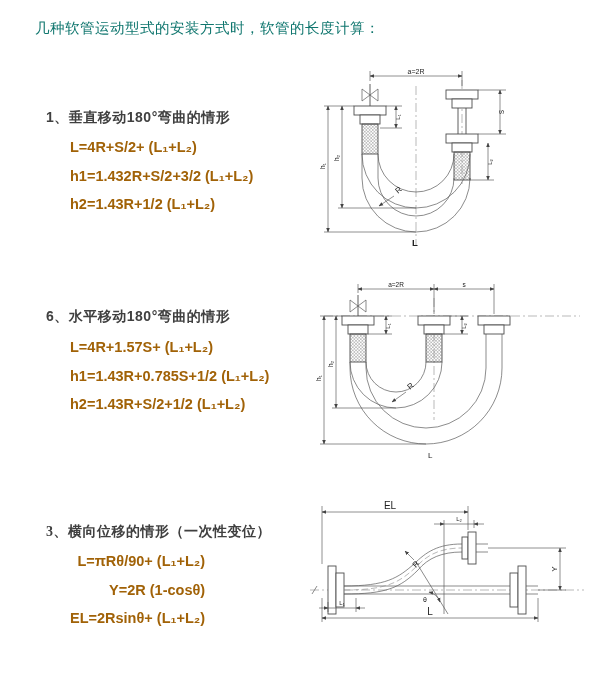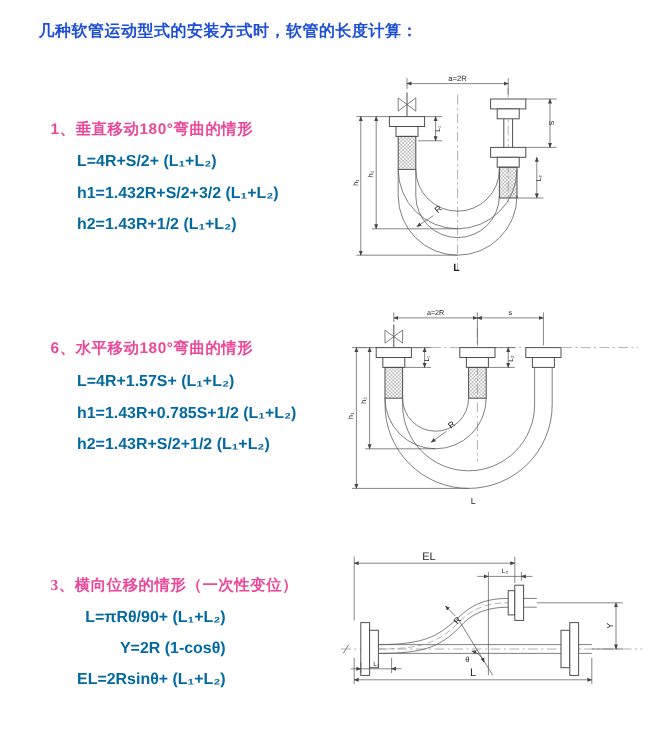--- a/index.html
+++ b/index.html
@@ -1,27 +1,27 @@
 <!DOCTYPE html>
 <html><head>
 <meta charset="utf-8">
 <style>
   html,body{margin:0;padding:0;}
   body{
     width:600px;height:675px;position:relative;background:#ffffff;
     font-family:"Liberation Sans","DejaVu Sans",sans-serif;color:#151515;overflow:hidden;
   }
   .page-title{
-    position:absolute;left:35px;top:19px;font-size:14.5px;font-weight:bold;
-    letter-spacing:.5px;color:#1d4ed8;text-align:center;
+    position:absolute;left:35px;top:19px;font-size:14.5px;font-weight:normal;
+    letter-spacing:.5px;color:#0f766e;text-align:center;
   }
   .section-heading{
-    position:absolute;font-size:14px;font-weight:bold;color:#ec4899;letter-spacing:.5px;
+    position:absolute;font-size:14px;font-weight:bold;color:#404040;letter-spacing:.5px;
   }
-  .formula-block{position:absolute;font-size:14.5px;font-weight:600;color:#0369a1;}
+  .formula-block{position:absolute;font-size:14.5px;font-weight:600;color:#a16207;}
   .formula-block .formula{height:28.5px;line-height:28.5px;white-space:pre;}
   svg{position:absolute;}
   svg text{font-family:"Liberation Sans","DejaVu Sans",sans-serif;fill:#222;}
   .geo{stroke:#4d4d4d;stroke-width:.9;fill:none;}
   .geo-thin{stroke:#5a5a5a;stroke-width:.7;fill:none;}
   .dim{stroke:#555;stroke-width:.65;fill:none;}
   .cl{stroke:#8a8a8a;stroke-width:.6;fill:none;stroke-dasharray:9 3 2 3;}
   .hosecl{stroke:#8a8a8a;stroke-width:.6;fill:none;stroke-dasharray:6 3;}
   .plate{stroke:#4d4d4d;stroke-width:.9;fill:#fff;}
   .braid{stroke:#4d4d4d;stroke-width:.9;fill:url(#braidp);}

